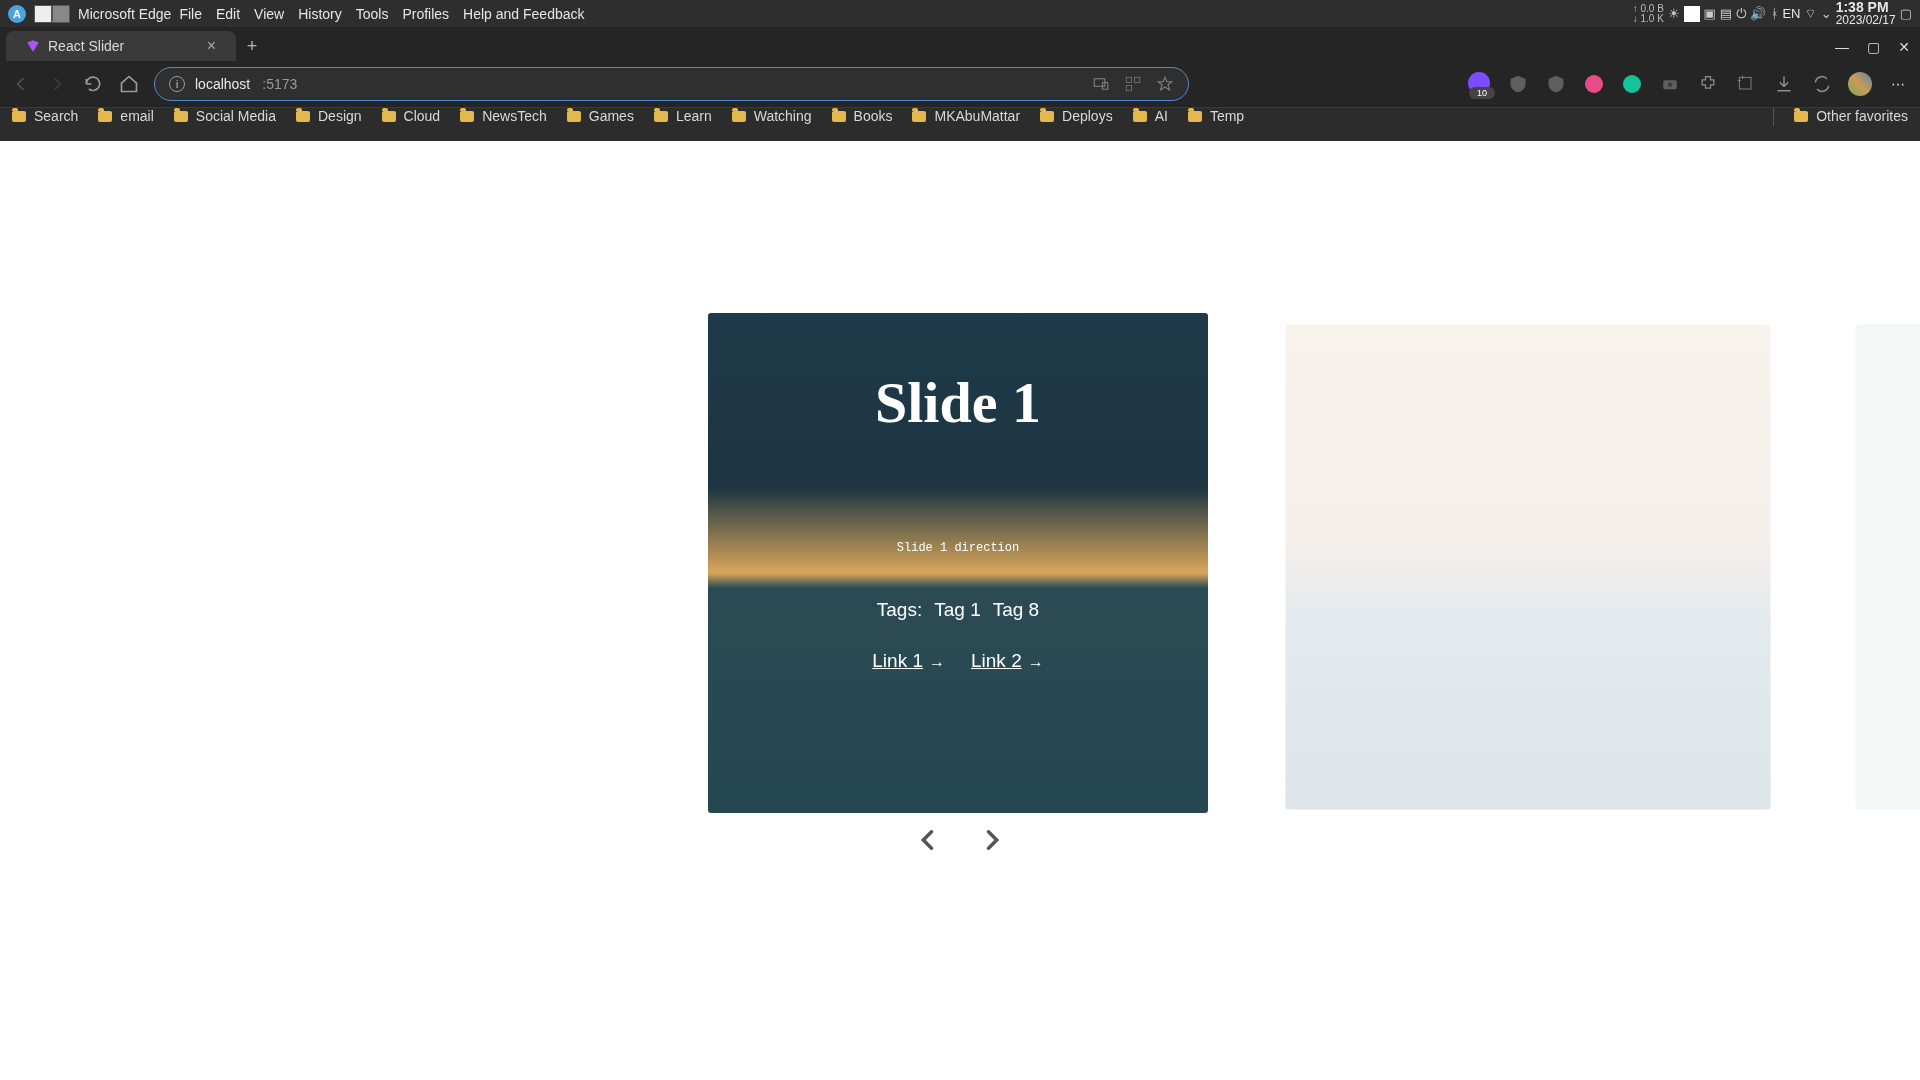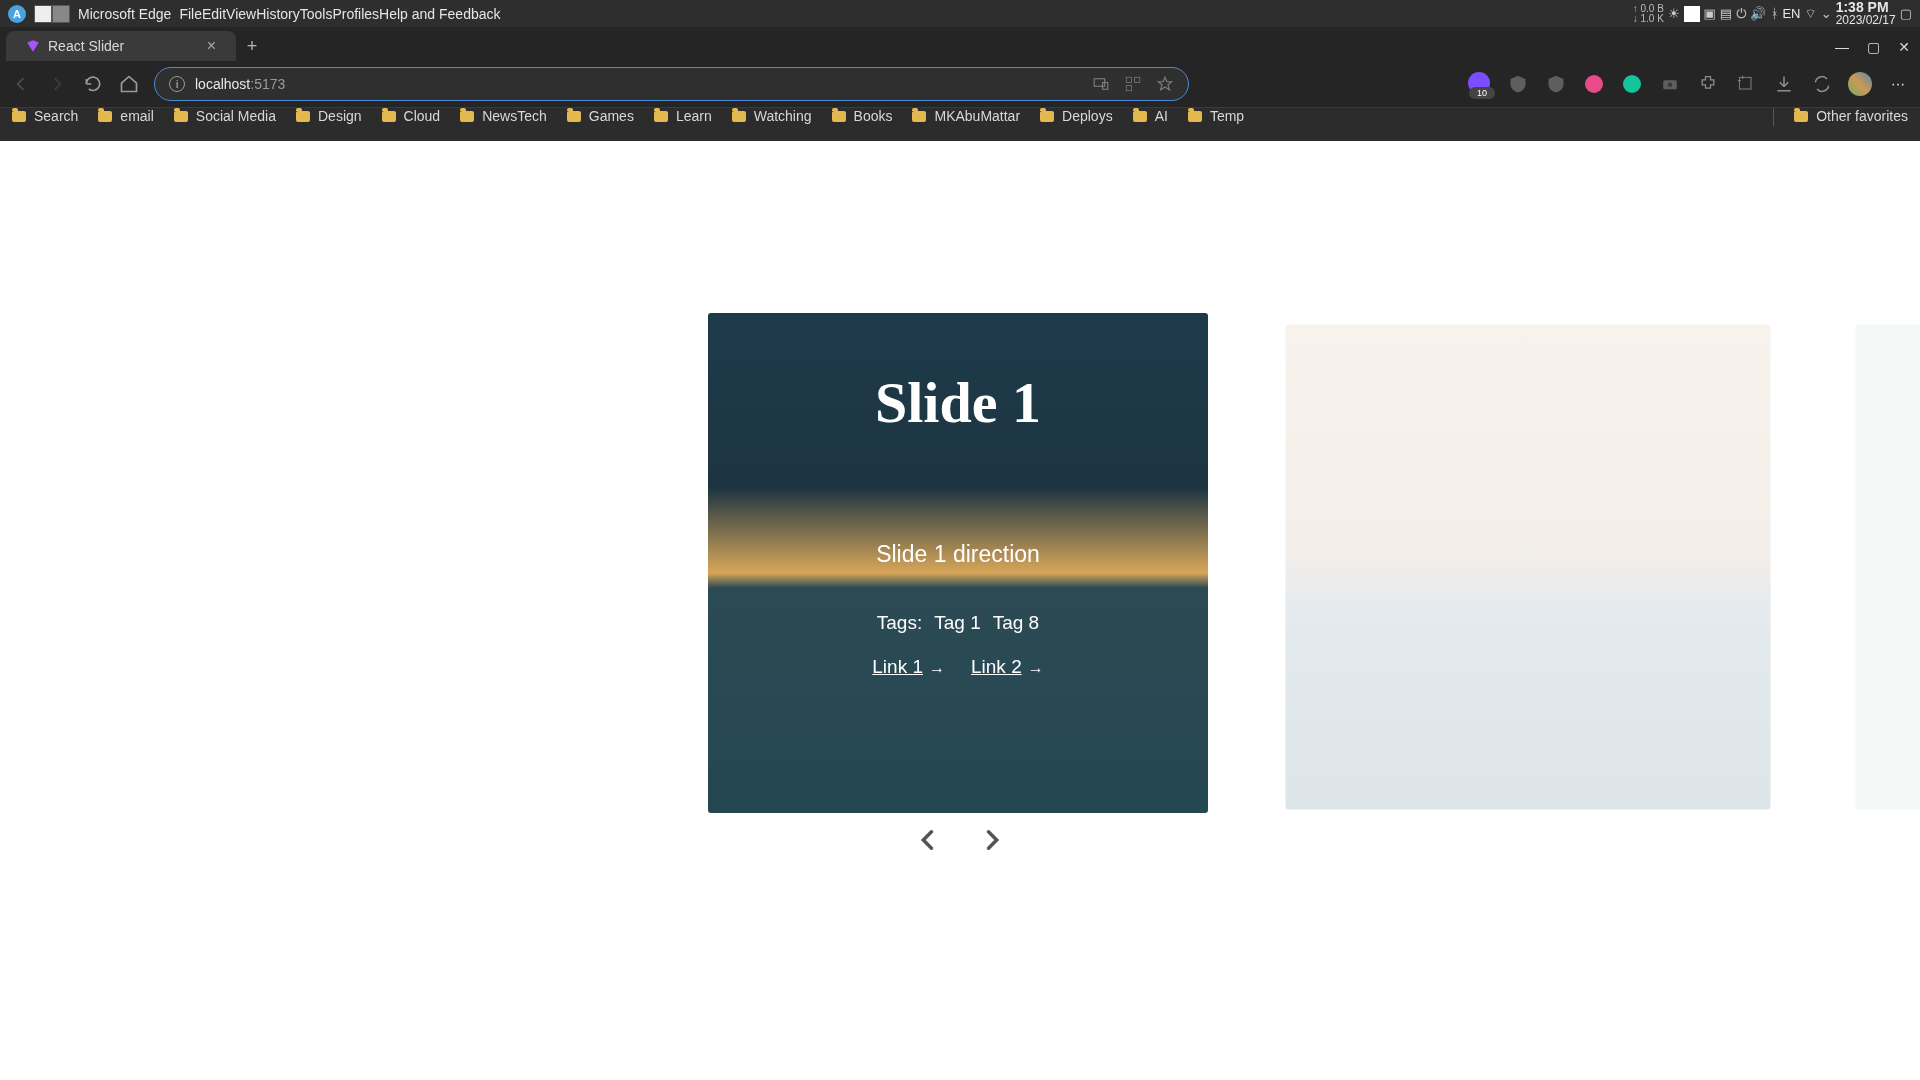--- a/index.html
+++ b/index.html
@@ -6,21 +6,21 @@
 html,body{width:1920px;height:1080px;overflow:hidden;background:#fff}
 
 
 .osbar{height:27px;background:#2e2e2e;color:#e6e6e6;display:flex;align-items:center;font-size:14px;padding:0 8px;gap:8px}
 .osbar .os-left{display:flex;align-items:center;gap:8px}
 .osbar .os-left .circle{width:18px;height:18px;border-radius:50%;background:#4aa3df;display:flex;align-items:center;justify-content:center;color:#fff;font-size:11px;font-weight:700}
 .osbar .task-squares{display:flex;gap:0}
 .osbar .task-squares span{width:18px;height:18px;background:#888;border:1px solid #555}
 .osbar .task-squares span.active{background:#eee}
 .osbar .appname{font-weight:400}
-.osbar .menu{display:flex;}
+.osbar .menu{display:flex;gap:14px}
 .osbar .menu span{cursor:pointer}
 .osbar .os-right{margin-left:auto;display:flex;align-items:center;gap:4px;font-size:13px}
 .osbar .rate{display:flex;flex-direction:column;font-size:10px;line-height:10px;color:#bbb;text-align:right}
 .osbar .tray-icon{opacity:.85}
 .osbar .square{width:16px;height:16px;background:#fff}
 .osbar .clock{display:flex;flex-direction:column;text-align:left;font-size:12px;line-height:13px}
 .osbar .clock .time{font-weight:700;font-size:14px}
 
 
 .chrome{background:#252525;color:#d8d8d8;font-size:14px}
@@ -28,21 +28,21 @@
 .tab{height:30px;background:#3a3a3a;border-radius:8px 8px 0 0;display:flex;align-items:center;padding:0 20px;gap:8px;width:230px}
 .tab .vite{width:14px;height:14px}
 .tab .close{margin-left:auto;font-size:16px;opacity:.7}
 .newtab{width:32px;height:30px;display:flex;align-items:center;justify-content:center;font-size:18px;opacity:.8}
 .navbar{height:46px;display:flex;align-items:center;padding:0 10px;gap:14px}
 .navbar svg{opacity:.7}
 .nav-btn{width:22px;height:22px;display:flex;align-items:center;justify-content:center}
 .nav-btn.disabled{opacity:.35}
 .omnibox{flex-shrink:0;width:1035px;height:34px;border:1.5px solid #4a8bd6;border-radius:17px;background:#2f2f2f;display:flex;align-items:center;padding:0 14px;gap:10px;color:#cfcfcf}
 .omnibox .info-icon{width:16px;height:16px;border:1.5px solid #999;border-radius:50%;display:flex;align-items:center;justify-content:center;font-size:10px}
-.omnibox .url{flex:1;display:flex;gap:0}
+.omnibox .url{flex:1;display:flex;gap:12px}
 .omnibox .url .host{color:#e8e8e8}
 .omnibox .url .port{color:#9a9a9a}
 .omnibox .right-icons{display:flex;gap:14px;opacity:.8}
 .omnibox .right-icons svg{width:18px;height:18px}
 .ext-row{display:flex;gap:14px;align-items:center;margin-left:auto}
 .ext-row .ext{width:24px;height:24px;display:flex;align-items:center;justify-content:center}
 .ext-row .ext .dot{width:18px;height:18px;border-radius:50%}
 .ext-row .badge10{position:relative;width:24px;height:24px}
 .ext-row .badge10 .c{width:22px;height:22px;border-radius:50%;background:#7c4dff}
 .ext-row .badge10 .n{position:absolute;bottom:-3px;right:-3px;background:#444;color:#fff;font-size:9px;padding:1px 8px;border-radius:6px}
@@ -56,23 +56,23 @@
 
 .page{background:#fff;width:100%;height:calc(1080px - 27px - 34px - 46px - 34px);position:relative;overflow:hidden}
 .slider-viewport{position:absolute;top:172px;left:3px;width:100%;height:510px}
 .slides{position:absolute;display:flex;gap:70px;left:705px}
 .slide{width:500px;height:500px;border-radius:3px;position:relative;display:flex;flex-direction:column;align-items:center;justify-content:flex-start;color:#fff;padding-top:56px}
 .slide.inactive{opacity:.3;transform:scale(.97);margin-top:4px}
 .slide1{background:linear-gradient(#1e3a4a 0%,#1d3542 35%,#d8a659 52%,#2b4a54 55%,#254752 100%)}
 .slide2{background:linear-gradient(#e8d4c4 0%,#dcc8ba 45%,#a4b9c4 60%,#8ea8b6 100%)}
 .slide3{background:#d8e8e4}
 .slide h1{font-family:"Times New Roman",Times,serif;font-size:58px;font-weight:700;margin-bottom:105px}
-.slide .dir{font-family:Liberation Sans, sans-serif;font-size:23px;margin-bottom:44px}
+.slide .dir{font-family:Liberation Mono, monospace;font-size:12px;margin-bottom:44px}
 .slide .tags{font-family:"Times New Roman",Times,serif;font-size:19px;display:flex;gap:12px}
-.slide .links{margin-top:22px;font-family:"Times New Roman",Times,serif;font-size:19px;display:flex;gap:26px;align-items:center}
+.slide .links{margin-top:29px;font-family:"Times New Roman",Times,serif;font-size:19px;display:flex;gap:26px;align-items:center}
 .slide .links a{color:#fff;text-decoration:underline}
 .slide .links .arrow{font-size:16px;margin-left:6px}
 .nav-arrows{position:absolute;top:685px;left:0;width:100%;display:flex;justify-content:center;gap:36px}
 .nav-arrows svg{width:28px;height:28px;color:#444;cursor:pointer}
 </style>
 </head>
 <body>
 
 <div class="osbar">
   <div class="os-left">

